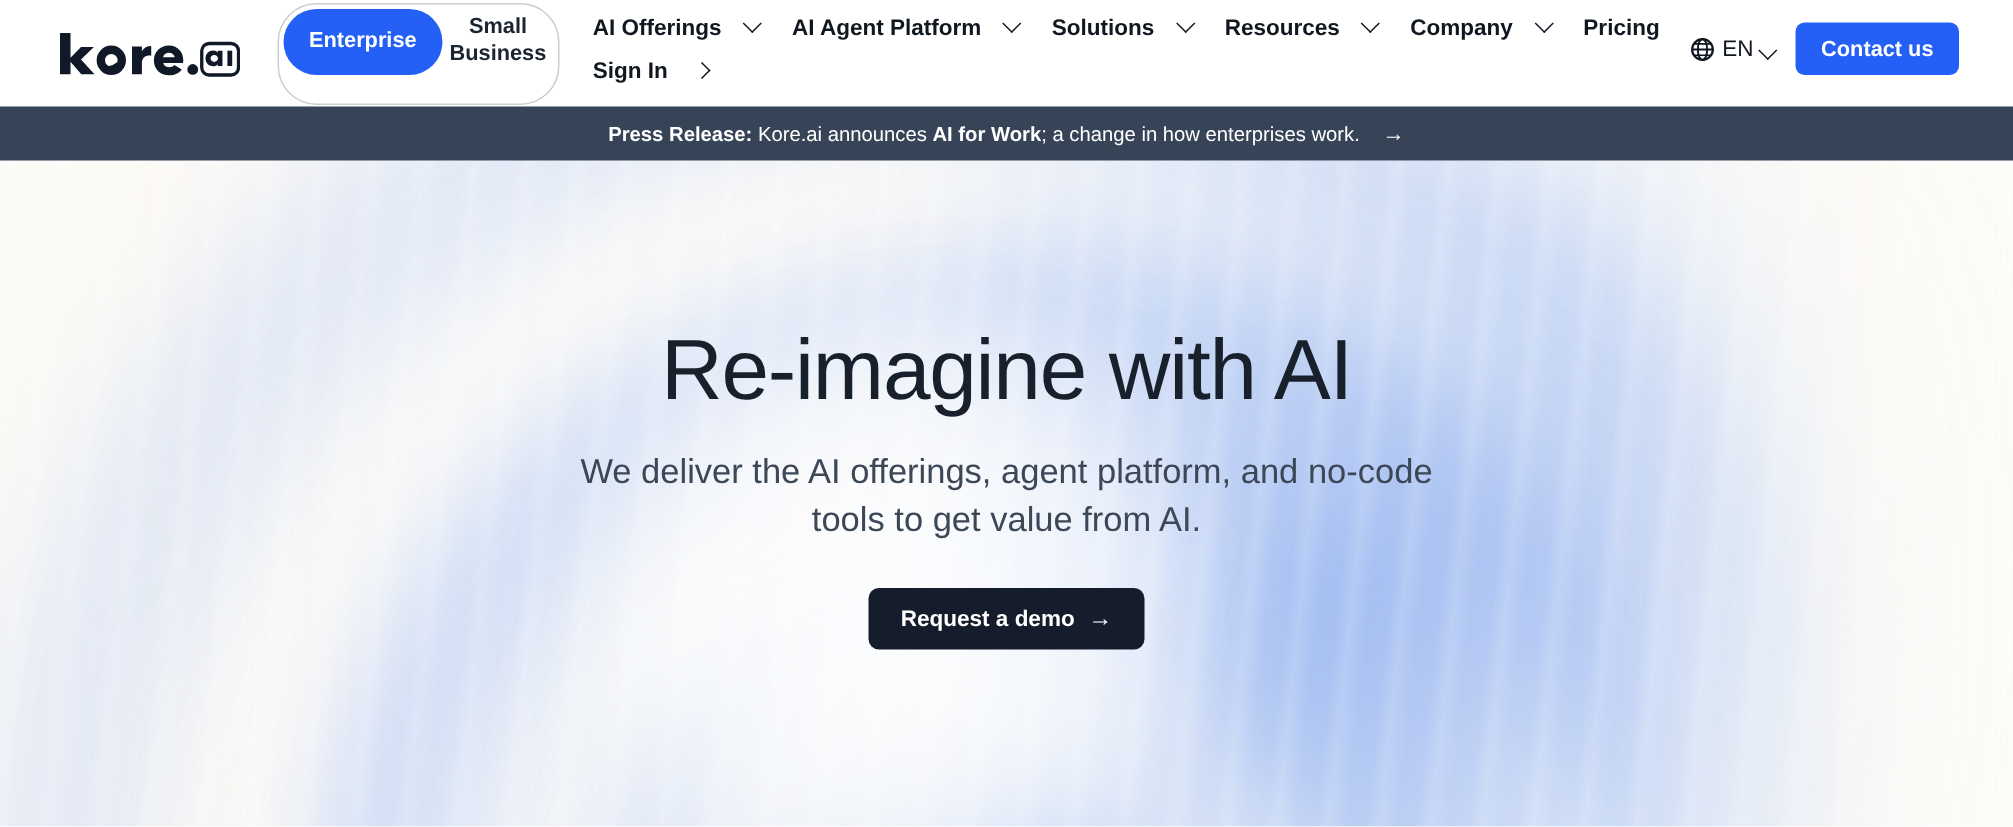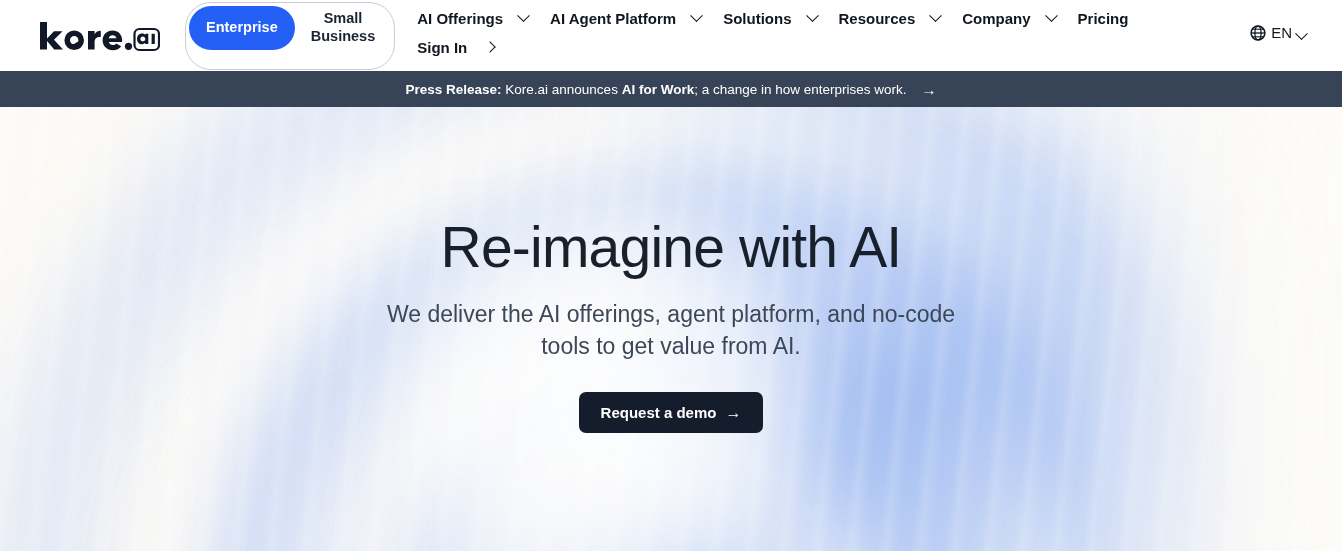--- a/index.html
+++ b/index.html
@@ -70,21 +70,21 @@
     white-space: nowrap;
   }
   .aud-pill.active {
     background: #2460f5;
     color: #ffffff;
     padding: 0 17px;
     height: 44px;
   }
   .aud-pill.inactive {
     color: #1b2430;
-    padding: 0 16px;
+    padding: 0 5px;
     height: 44px;
     flex-direction: column;
     line-height: 1.2;
   }
 
   
   .nav {
     flex: 1 1 auto;
     display: flex;
     flex-wrap: wrap;
@@ -414,20 +414,21 @@
         <svg width="16" height="16" viewBox="0 0 16 16">
           <circle cx="8" cy="8" r="6.9" fill="none" stroke="#10171f" stroke-width="1.5"></circle>
           <ellipse cx="8" cy="8" rx="3.1" ry="6.9" fill="none" stroke="#10171f" stroke-width="1.3"></ellipse>
           <line x1="1.1" y1="8" x2="14.9" y2="8" stroke="#10171f" stroke-width="1.3"></line>
           <line x1="2.2" y1="4.2" x2="13.8" y2="4.2" stroke="#10171f" stroke-width="1.1"></line>
           <line x1="2.2" y1="11.8" x2="13.8" y2="11.8" stroke="#10171f" stroke-width="1.1"></line>
         </svg>
         <span>EN</span>
         <i class="chev-d"></i>
       </div>
+      <button class="contact-btn">Contact us</button>
     </div>
   </header>
 
   <div class="announce">
     <span>
       <b>Press Release:</b><span> Kore.ai announces </span><b>AI for Work</b><span>; a change in how enterprises work.</span>
     </span>
     <span class="arrow">→</span>
   </div>
 

